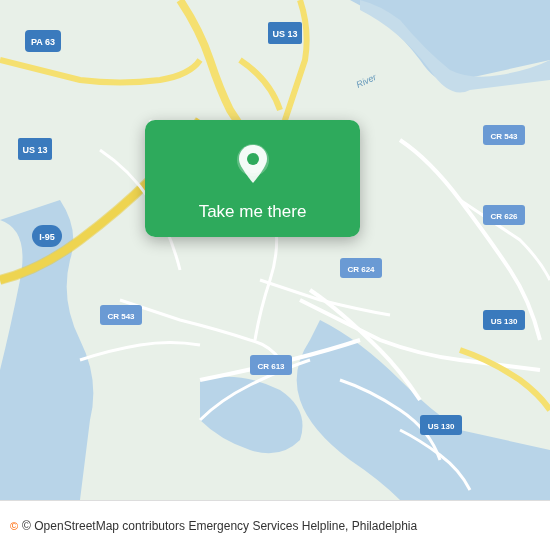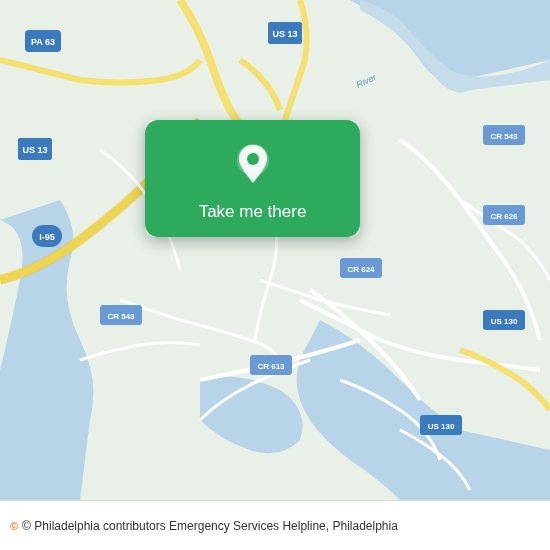--- a/index.html
+++ b/index.html
@@ -38,21 +38,20 @@
       overflow: hidden;
       z-index: 10;
     }
 
     #popup-green {
       background-color: #2eaa5c;
       display: flex;
       flex-direction: column;
       align-items: center;
       padding: 20px 20px 15px 20px;
-      border-radius: 13px;
     }
 
     #pin-icon-container {
       margin-bottom: 8px;
     }
 
     #take-me-there-btn {
       color: white;
       font-size: 17px;
       font-weight: 500;
@@ -214,18 +213,18 @@
       <button id="take-me-there-btn">Take me there</button>
 
     </div>
   </div>
 </div>
 
 <div id="footer">
   <div id="footer-left">
     <span id="osm-logo">©</span>
     <span id="footer-text">
-      <span>© Philadelphia contributors</span>
+      <span>© OpenStreetMap contributors</span>
       <span> </span>
       <span>Emergency Services Helpline, Philadelphia</span>
     </span>
   </div>
 </div>
 
 </body></html>

